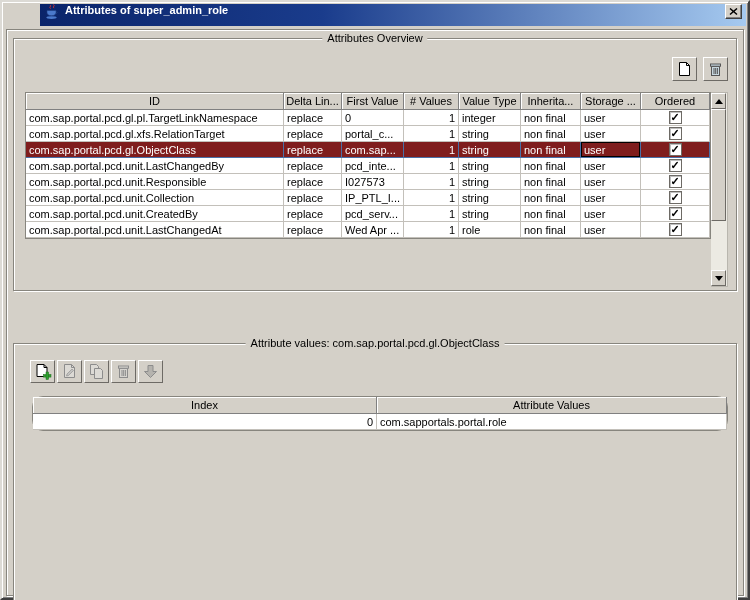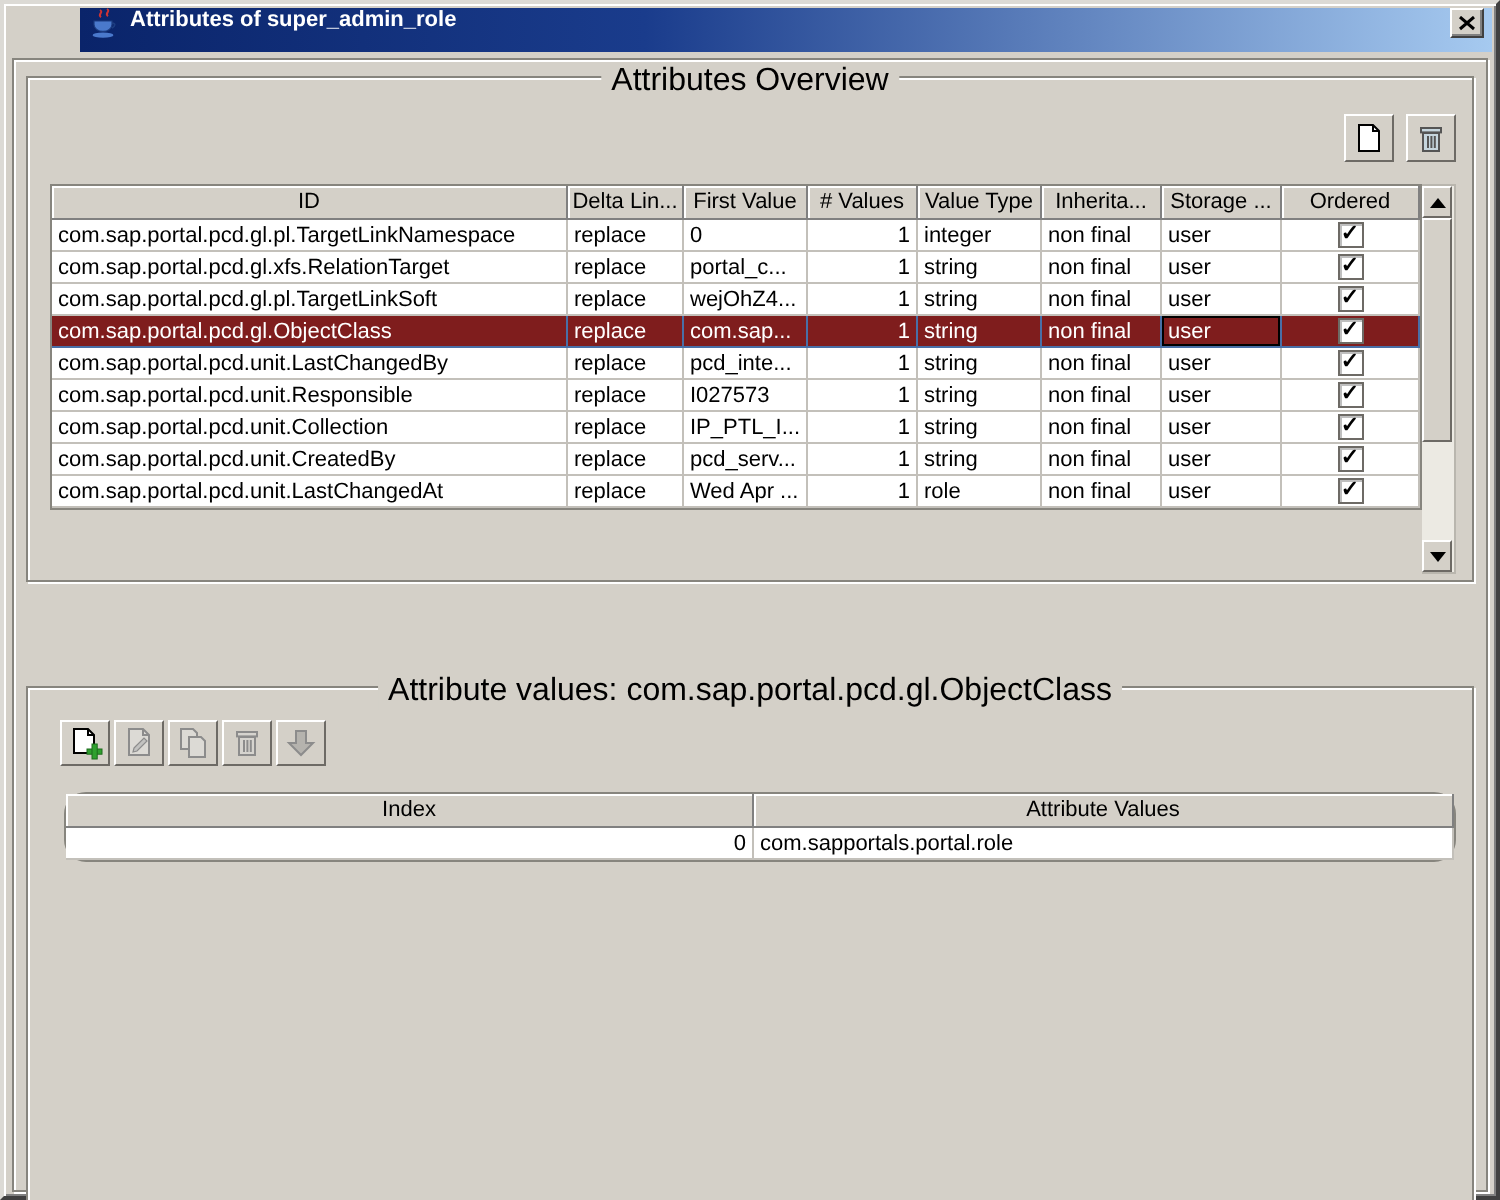--- a/index.html
+++ b/index.html
@@ -31,21 +31,21 @@
   .etched {
     border:1px solid #87857e;
     box-shadow: 1px 1px 0 #ffffff, inset 1px 1px 0 #ffffff;
   }
   .panel { position:absolute; left:4px; top:27px; width:738px; height:567px; background:#d4d0c8; }
   .grp { position:absolute; background:#d4d0c8; }
   .grp1 { left:6px; top:8px; width:724px; height:253px; }
   .grp2 { left:6px; top:269px; width:724px; height:290px;margin-top:44px; }
   .grp-title {
     position:absolute; top:-7px; left:50%; transform:translateX(-50%);
-    background:#d4d0c8; padding:0 5px; white-space:nowrap; font-size:16px;
+    background:#d4d0c8; padding:0 5px; white-space:nowrap; font-size:11px;
   }
 
   
   .toolbtn {
     width:25px; height:24px; background:#d4d0c8;
     border:1px solid; border-color:#ffffff #6d6a65 #6d6a65 #ffffff;
     display:flex; align-items:center; justify-content:center; cursor:default;
   }
   .g1tb { position:absolute; top:18px; right:8px; display:flex; gap:6px; }
   .g2tb { position:absolute; top:16px; left:16px; display:flex; gap:2px; }
@@ -180,32 +180,20 @@
               <td>non final</td>
               <td>user</td>
               <td class="chk"><span class="checkbox">
                     <span class="mark">✓</span>
                   </span></td>
             </tr>
             <tr>
               <td>com.sap.portal.pcd.gl.xfs.RelationTarget</td>
               <td>replace</td>
               <td>portal_c...</td>
-              <td class="num">1</td>
-              <td>string</td>
-              <td>non final</td>
-              <td>user</td>
-              <td class="chk"><span class="checkbox">
-                    <span class="mark">✓</span>
-                  </span></td>
-            </tr>
-            <tr>
-              <td>com.sap.portal.pcd.gl.pl.TargetLinkSoft</td>
-              <td>replace</td>
-              <td>wejOhZ4...</td>
               <td class="num">1</td>
               <td>string</td>
               <td>non final</td>
               <td>user</td>
               <td class="chk"><span class="checkbox">
                     <span class="mark">✓</span>
                   </span></td>
             </tr>
             <tr class="selected">
               <td>com.sap.portal.pcd.gl.ObjectClass</td>

